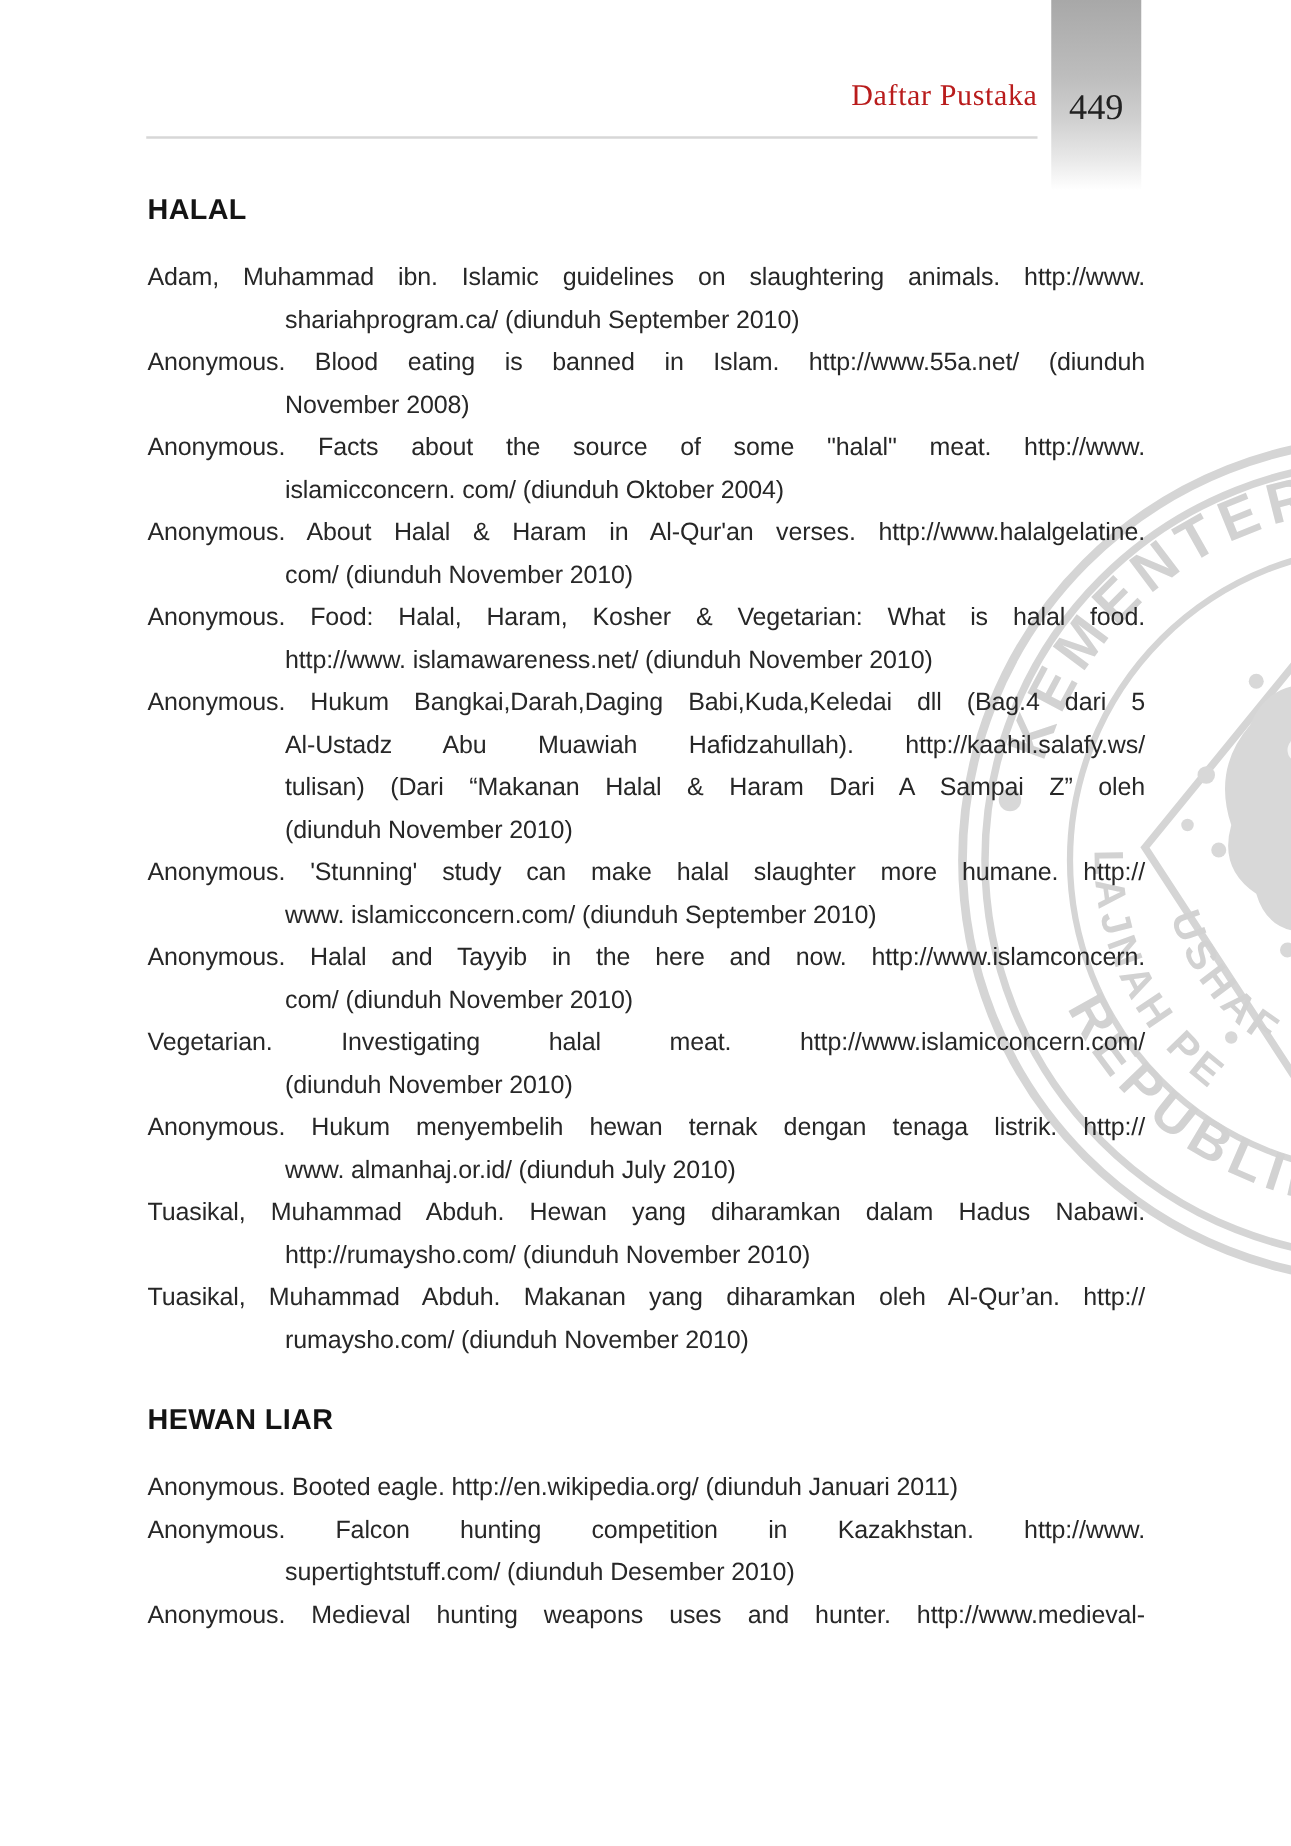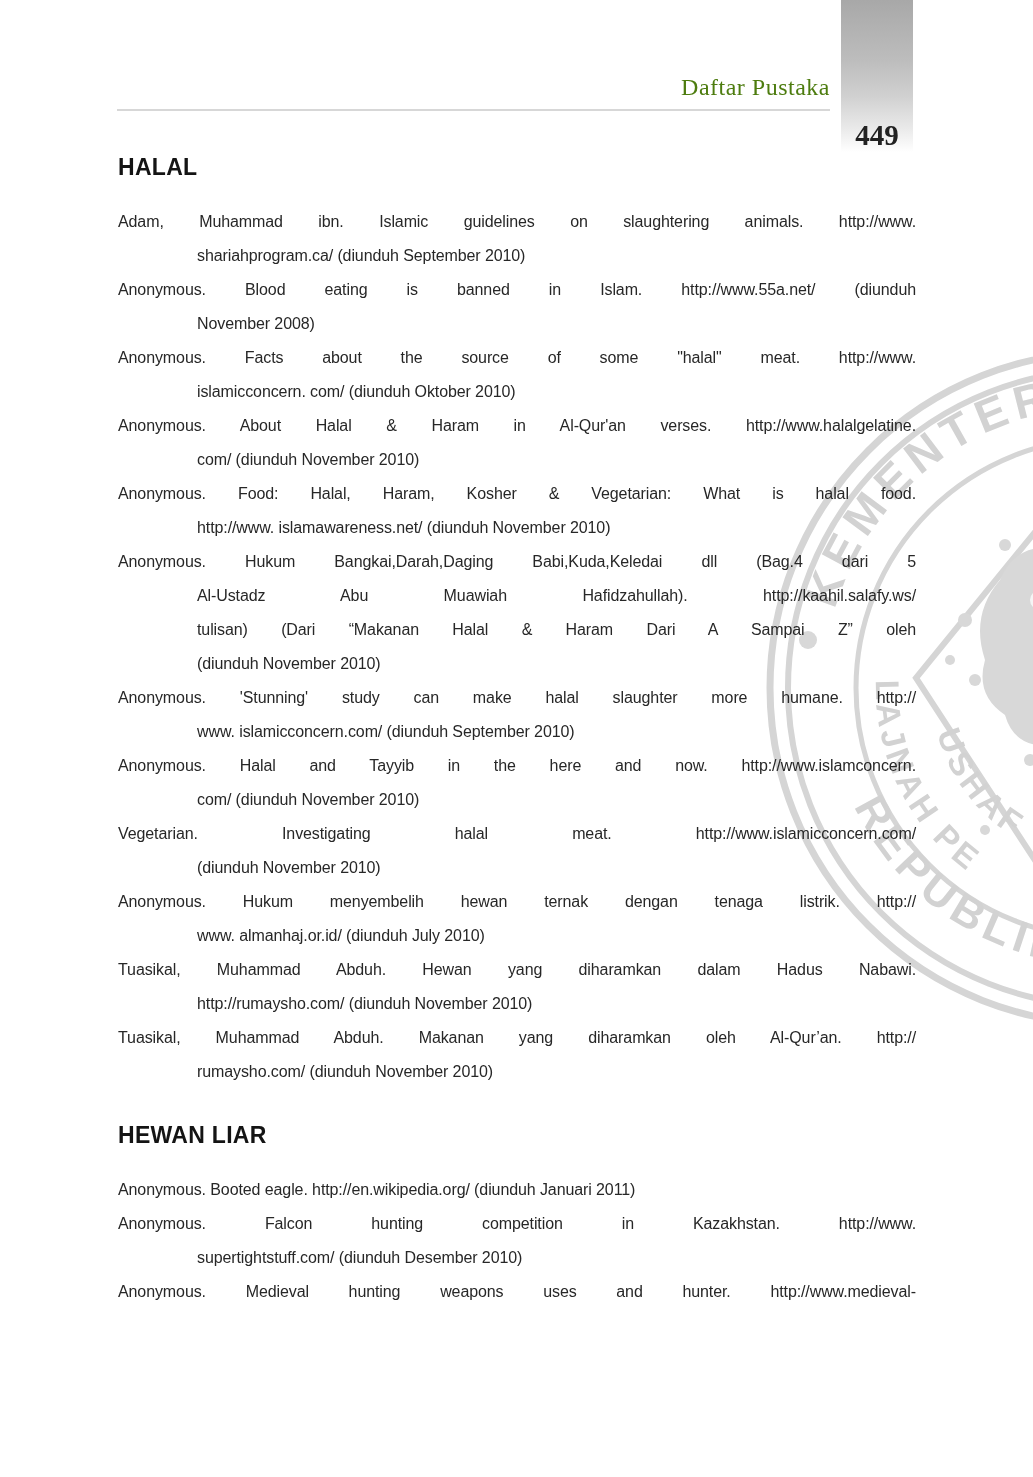--- a/index.html
+++ b/index.html
@@ -6,52 +6,52 @@
   html,body { background:#ffffff; }
   body {
     width:1033px; height:1477px;
     position:relative; overflow:hidden;
     font-family:"Liberation Sans","DejaVu Sans",sans-serif;
   }
   .watermark { position:absolute; top:0; left:0; z-index:0; }
 
   .page-header { position:absolute; top:0; left:0; width:100%; z-index:2; }
   .running-title {
-    position:absolute; top:74px; right:203px;
+    position:absolute; top:64px; right:203px;
     font-family:"Liberation Serif","DejaVu Serif",serif;
-    font-size:24px; color:#4d7c0f; letter-spacing:0.5px; white-space:nowrap;margin-left:39px;
+    font-size:24px; color:#b91c1c; letter-spacing:0.5px; white-space:nowrap;margin-left:39px;
   }
   .header-rule {
     position:absolute; top:109px; left:117px; width:713px; height:2px;
     background:#d7d7d7;
   }
   .page-number-box {
     position:absolute; top:0; left:841px; width:72px; height:152px;
     background:linear-gradient(to bottom,#a8a8a8 0%,#bdbdbd 40%,#d0d0d0 63%,#e9e9e9 84%,rgba(255,255,255,0) 100%);
     text-align:center;
   }
   .page-number {
-    display:inline-block; margin-top:119px;
+    display:inline-block; margin-top:70px;
     font-family:"Liberation Serif","DejaVu Serif",serif;
-    font-size:29px; font-weight:700; color:#222222;
+    font-size:29px; font-weight:400; color:#222222;
   }
 
   .main-content {
     position:absolute; left:118px; top:136px; width:798px;
     color:#272727; z-index:1;
   }
   .section-heading {
     font-size:23px; line-height:32px; font-weight:700; color:#141414;
     letter-spacing:0.3px; margin:30px 0 22px 0;
   }
   .section-heading:first-child { margin-top:15px; }
-  .entry { font-size:16px; line-height:34px; }
+  .entry { font-size:20px; line-height:34px; }
   .line { text-align:justify; text-align-last:left; letter-spacing:-0.1px; }
   .line.just { text-align-last:justify; }
-  .line.cont { margin-left:79px; }
+  .line.cont { margin-left:110px; }
 </style>
 </head>
 <body>
 
 <div class="page">
 
   <svg class="watermark" width="1033" height="1477" viewBox="0 0 1033 1477" aria-hidden="true">
     <defs>
       <path id="wmTop" d="M 835 610 A 282 282 0 0 1 1067 409"></path>
       <path id="wmBottom" d="M 854 806 A 278 278 0 0 0 1082 965"></path>
@@ -116,21 +116,21 @@
       <div class="entry">
         <div class="line just">Adam, Muhammad ibn.  Islamic guidelines on slaughtering animals. http://www.</div>
         <div class="line cont">shariahprogram.ca/ (diunduh September 2010)</div>
       </div>
       <div class="entry">
         <div class="line just">Anonymous.  Blood eating is banned in Islam.  http://www.55a.net/ (diunduh</div>
         <div class="line cont">November 2008)</div>
       </div>
       <div class="entry">
         <div class="line just">Anonymous.  Facts about the source of some "halal" meat.  http://www.</div>
-        <div class="line cont">islamicconcern. com/ (diunduh Oktober 2010)</div>
+        <div class="line cont">islamicconcern. com/ (diunduh Oktober 2004)</div>
       </div>
       <div class="entry">
         <div class="line just">Anonymous. About Halal &amp; Haram in Al-Qur'an verses. http://www.halalgelatine.</div>
         <div class="line cont">com/ (diunduh November 2010)</div>
       </div>
       <div class="entry">
         <div class="line just">Anonymous.  Food: Halal, Haram, Kosher &amp; Vegetarian:  What is halal food.</div>
         <div class="line cont">http://www. islamawareness.net/ (diunduh November 2010)</div>
       </div>
       <div class="entry">

